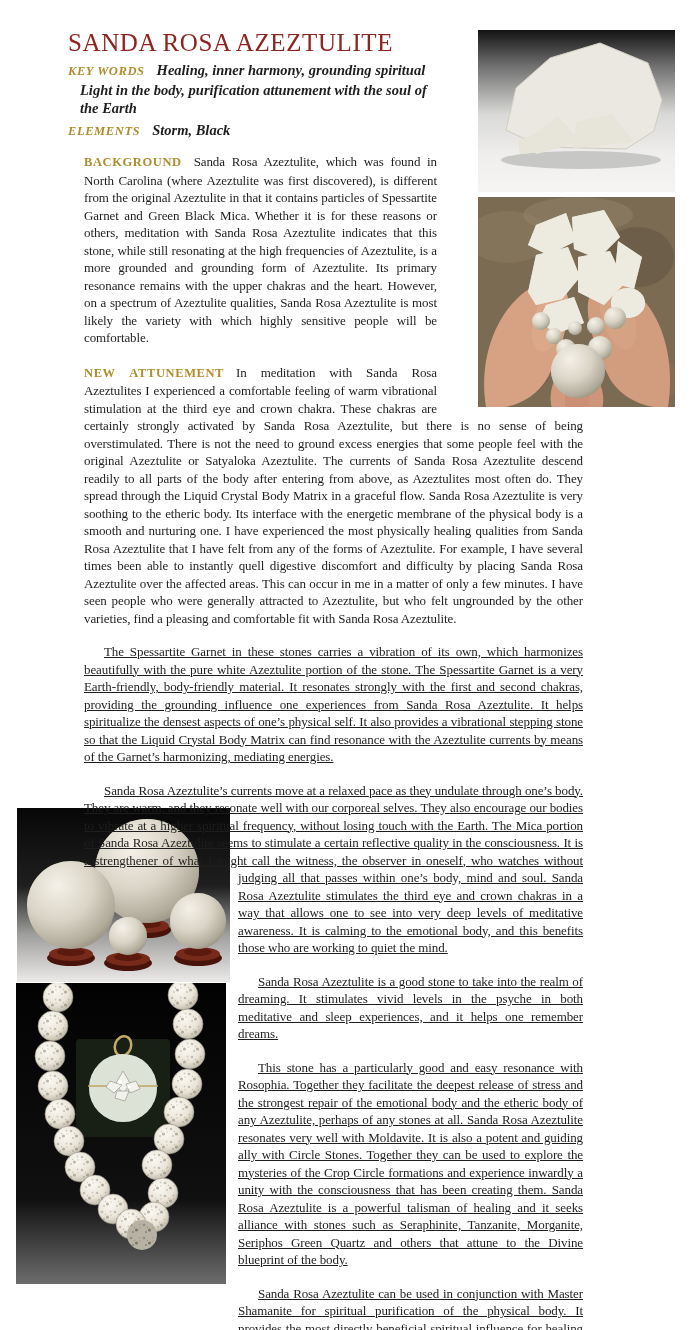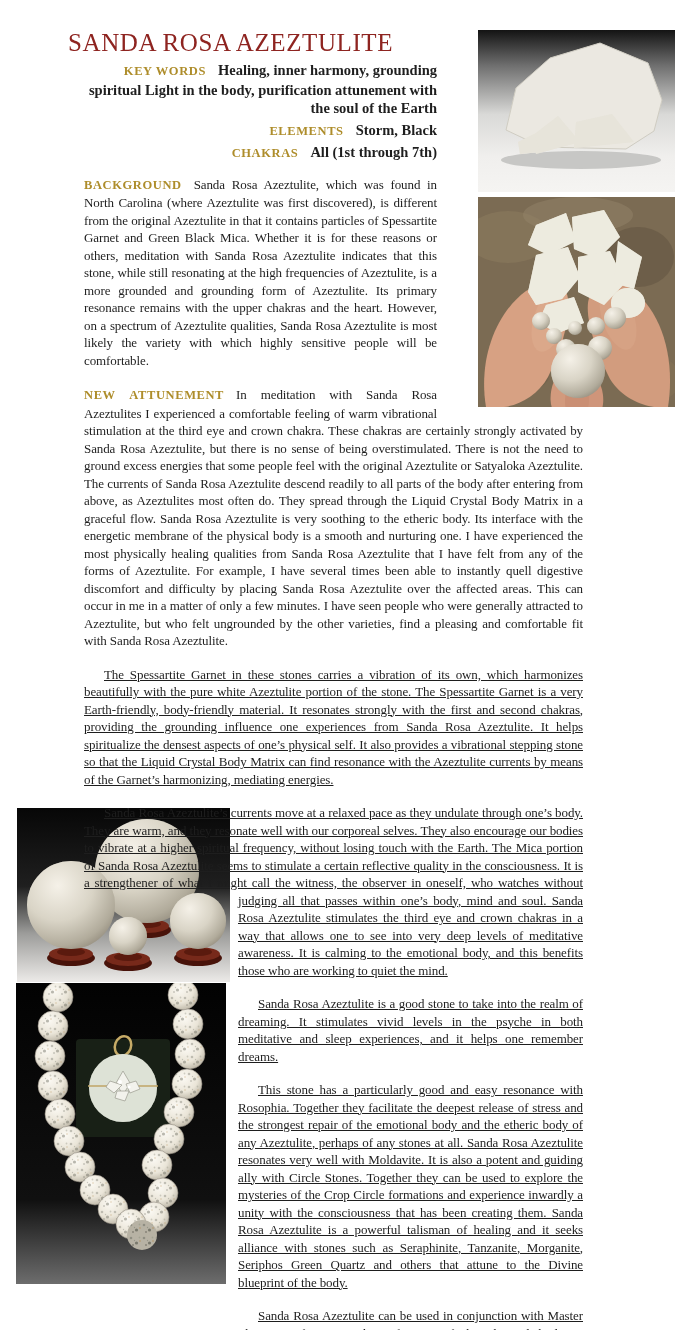--- a/index.html
+++ b/index.html
@@ -11,21 +11,21 @@
 
   h1.title {
     margin:0 0 5px 0; font-weight:400; font-size:25px; line-height:26px;
     letter-spacing:0.6px; color:#8e2420; font-family:"Liberation Serif", serif;
   }
   .label {
     font-weight:bold; font-size:12.5px; letter-spacing:0.6px;
     color:#ae8d2b; margin-right:12px; white-space:nowrap;
   }
   .meta { margin:0; }
-  .meta-row { font-size:14.5px; font-weight:bold; line-height:18.5px; margin-top:3px; text-align:right; }
+  .meta-row { font-size:14.5px; font-weight:bold; line-height:18.5px; margin-top:3px; text-align:left;font-style:italic; }
   .meta-row.kw { margin-top:0; padding-left:12px; text-indent:-12px; }
 
   .para {
     margin:16px; font-size:13px; line-height:17.5px; letter-spacing:-0.1px;
     text-align:justify; color:#1e1e1e;
   }
   .bg-para { margin-top:13px; }
   .na-para { margin-top:17px;font-family:Liberation Serif, serif; }
   .indent { text-indent:20px;text-decoration:underline; }
   .speaks-para .label-speaks {
@@ -228,23 +228,20 @@
 
     <h1 class="title">SANDA ROSA AZEZTULITE</h1>
 
     <div class="meta">
       <div class="meta-row kw">
         <span class="label">KEY WORDS</span><span>Healing, inner harmony, grounding spiritual Light in the body, purification attunement with the soul of the Earth</span>
       </div>
       <div class="meta-row">
         <span class="label">ELEMENTS</span><span>Storm, Black</span>
       </div>
-      <div class="meta-row">
-        <span class="label">CHAKRAS</span><span>All (1st through 7th)</span>
-      </div>
     </div>
 
     <p class="para bg-para">
       <span class="label">BACKGROUND</span><span>Sanda Rosa Azeztulite, which was found in North Carolina (where Azeztulite was first discovered), is different from the original Azeztulite in that it contains particles of Spessartite Garnet and Green Black Mica. Whether it is for these reasons or others, meditation with Sanda Rosa Azeztulite indicates that this stone, while still resonating at the high frequencies of Azeztulite, is a more grounded and grounding form of Azeztulite. Its primary resonance remains with the upper chakras and the heart. However, on a spectrum of Azeztulite qualities, Sanda Rosa Azeztulite is most likely the variety with which highly sensitive people will be comfortable.</span>
     </p>
 
     <p class="para na-para">
       <span class="label">NEW ATTUNEMENT</span><span>In meditation with Sanda Rosa Azeztulites I experienced a comfortable feeling of warm vibrational stimulation at the third eye and crown chakra. These chakras are certainly strongly activated by Sanda Rosa Azeztulite, but there is no sense of being overstimulated. There is not the need to ground excess energies that some people feel with the original Azeztulite or Satyaloka Azeztulite. The currents of Sanda Rosa Azeztulite descend readily to all parts of the body after entering from above, as Azeztulites most often do. They spread through the Liquid Crystal Body Matrix in a graceful flow. Sanda Rosa Azeztulite is very soothing to the etheric body. Its interface with the energetic membrane of the physical body is a smooth and nurturing one. I have experienced the most physically healing qualities from Sanda Rosa Azeztulite that I have felt from any of the forms of Azeztulite. For example, I have several times been able to instantly quell digestive discomfort and difficulty by placing Sanda Rosa Azeztulite over the affected areas. This can occur in me in a matter of only a few minutes. I have seen people who were generally attracted to Azeztulite, but who felt ungrounded by the other varieties, find a pleasing and comfortable fit with Sanda Rosa Azeztulite.</span>
     </p>
 

